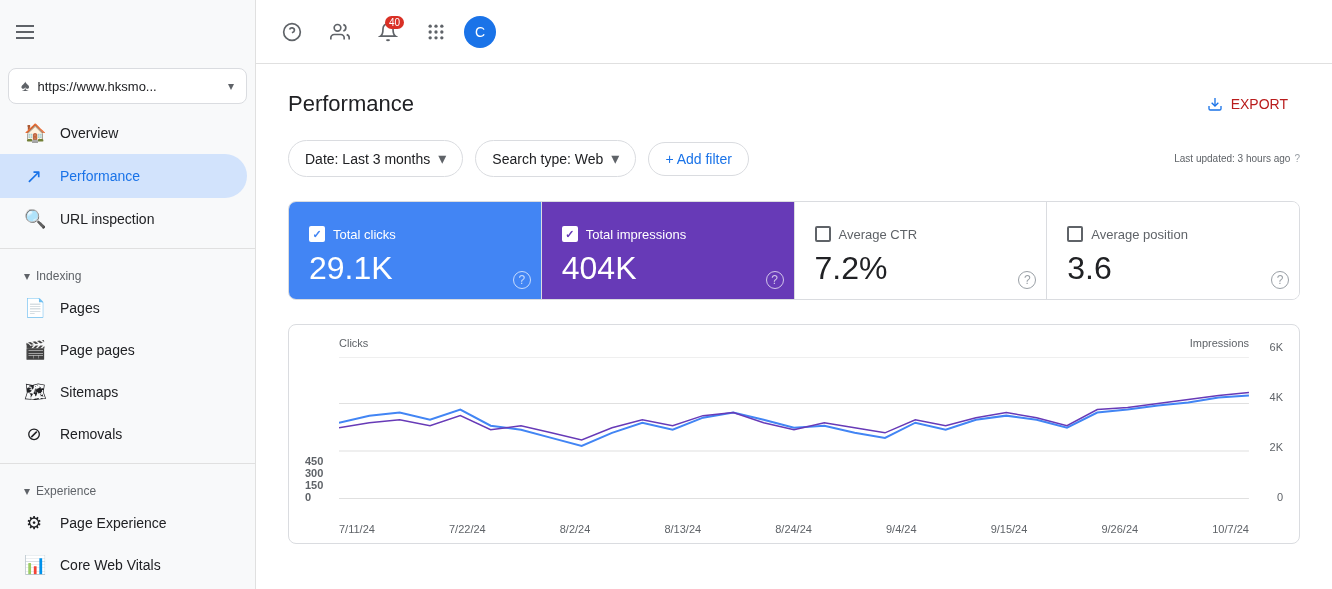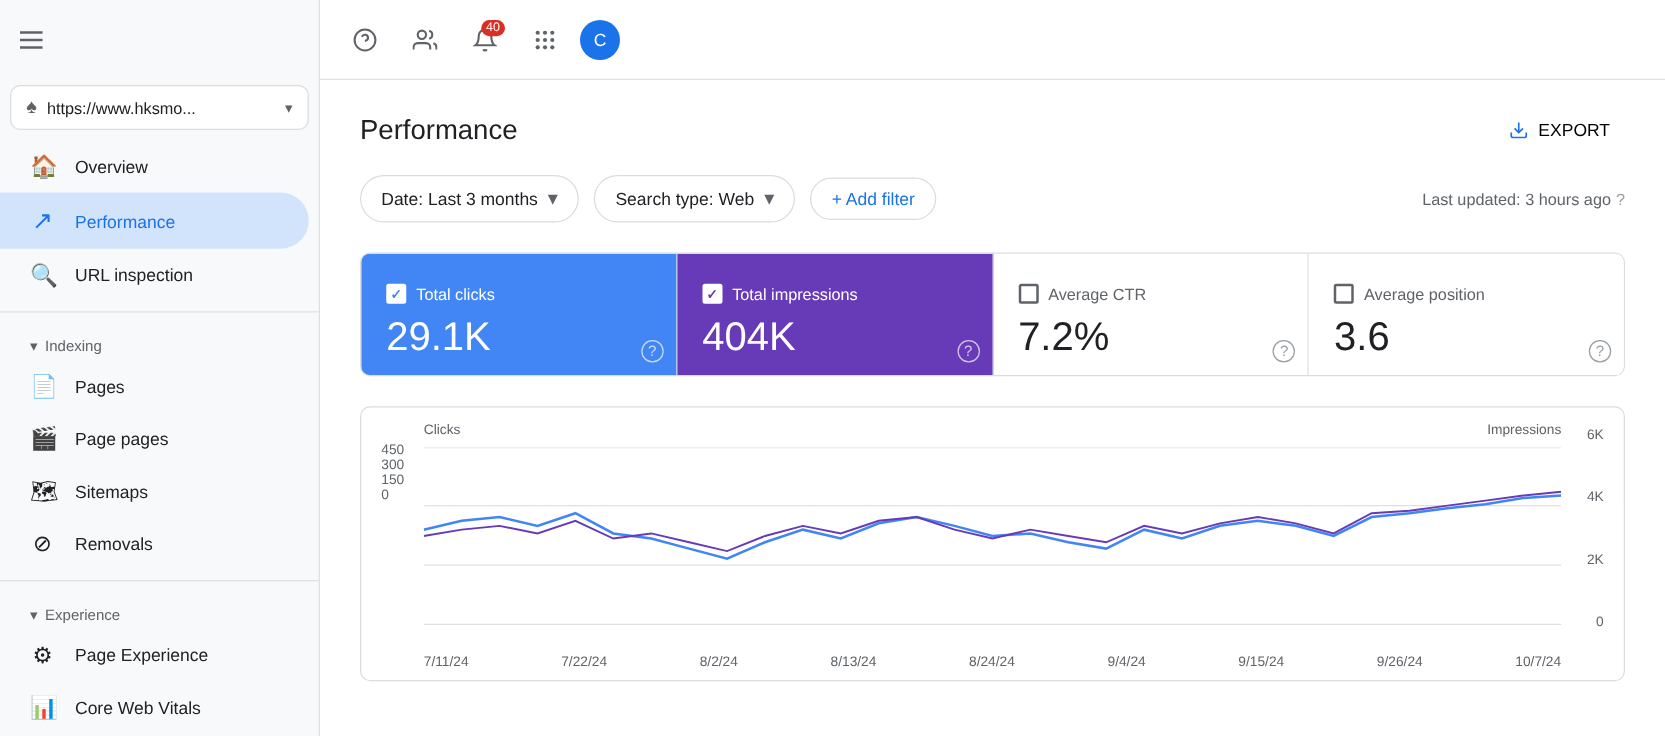--- a/index.html
+++ b/index.html
@@ -131,21 +131,21 @@
     .content-header {
       display: flex;
       align-items: center;
       justify-content: space-between;
       margin-bottom: 20px;
     }
     .page-title { font-size: 22px; font-weight: 400; color: #202124; }
     .export-btn {
       display: flex; align-items: flex-end; gap: 8px;
       font-size: 14px; font-weight: 500;
-      color: #000000;
+      color: #b91c1c;
       cursor: pointer;
       padding: 8px 12px;
       border-radius: 4px;
     }
 
     .filter-bar {
       display: flex;
       align-items: center;
       gap: 12px;
       margin-bottom: 24px;
@@ -163,21 +163,21 @@
     .add-filter-btn {
       display: flex; align-items: center; gap: 8px;
       border: 1px solid #dadce0;
       border-radius: 20px;
       padding: 8px 16px;
       font-size: 14px;
       cursor: pointer;
       background: white;
       color: #1a73e8;
     }
-    .last-updated { font-size: 13px; color: #5f6368; margin-left: auto; display: flex; align-items: center; gap: 4px; }
+    .last-updated { font-size: 10px; color: #5f6368; margin-left: auto; display: flex; align-items: center; gap: 4px; }
 
     
     .metric-cards {
       display: flex;
       border: 1px solid #dadce0;
       border-radius: 8px;
       overflow: hidden;
       margin-bottom: 24px;
     }
     .metric-card {
@@ -229,22 +229,22 @@
       position: relative;
       height: 220px;
       border: 1px solid #dadce0;
       border-radius: 8px;
       padding: 16px;
       background: white;
     }
     .chart-labels-left {
       position: absolute;
       left: 16px; top: 28px; bottom: 40px;
-      display: flex; flex-direction: column; justify-content: flex-start;
-      font-size: 11px; color: #5f6368;
+      display: flex; flex-direction: column; justify-content: flex-end;
+      font-size: 11px; color: #5f6368; font-weight: bold;
     }
     .chart-labels-right {
       position: absolute;
       right: 16px; top: 16px; bottom: 40px;
       display: flex; flex-direction: column; justify-content: space-between;
       font-size: 11px; color: #5f6368;
       text-align: right;
     }
     .chart-label-top-left {
       position: absolute; left: 50px; top: 12px;

